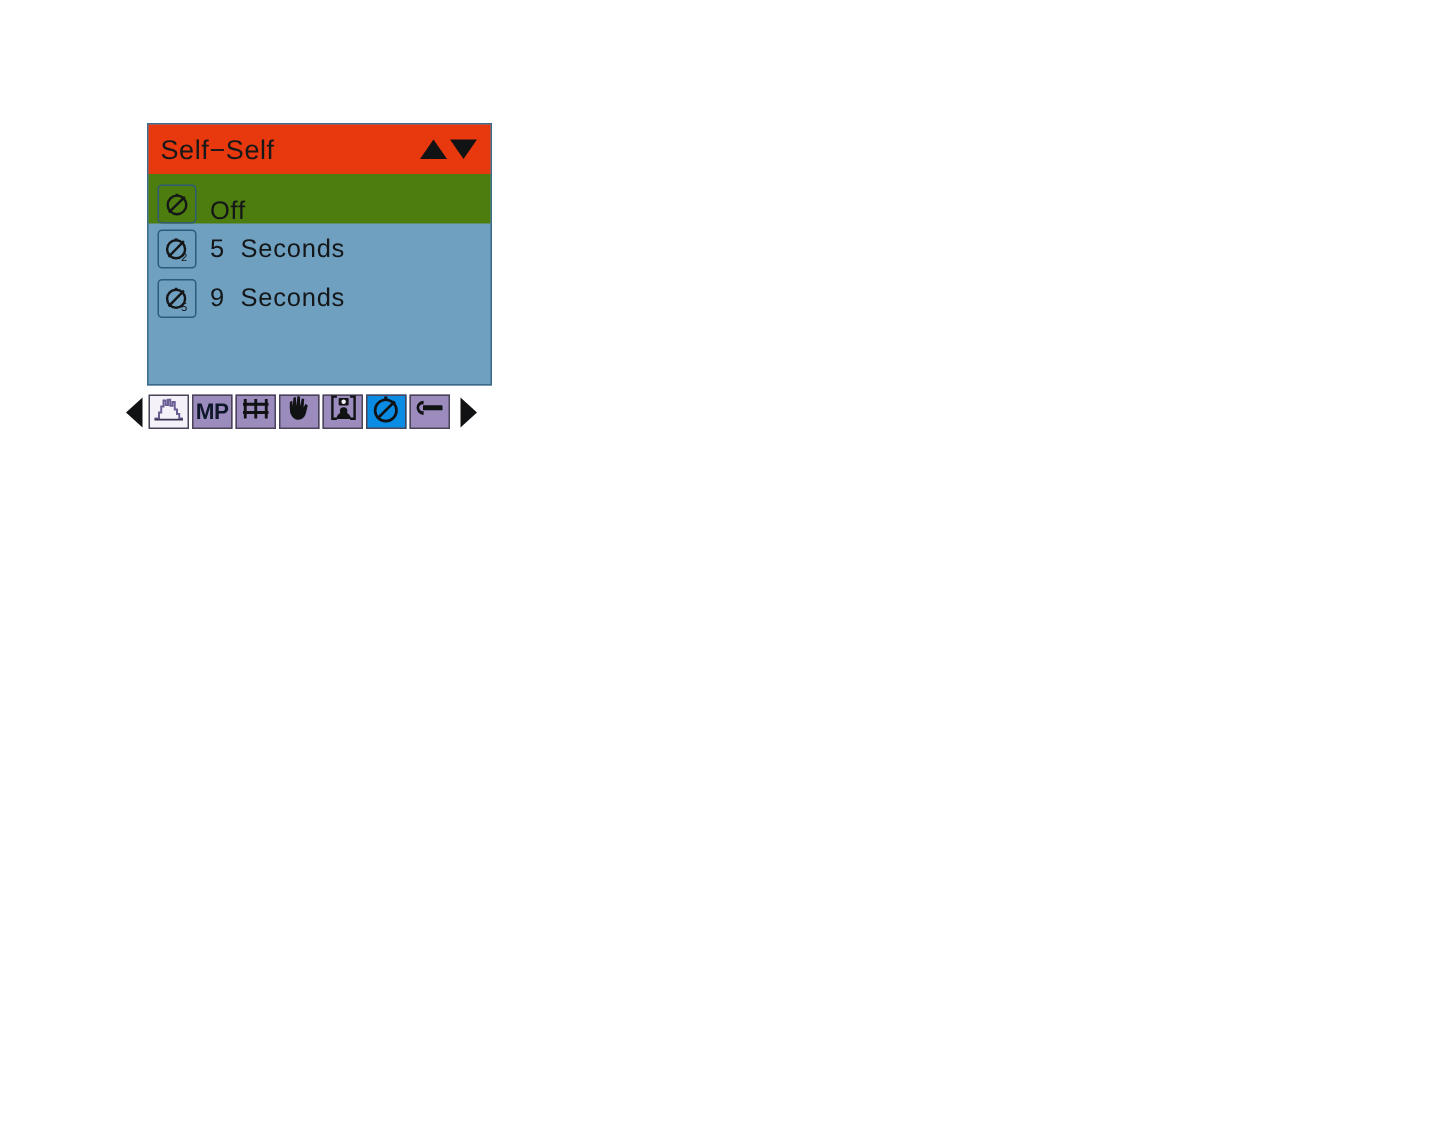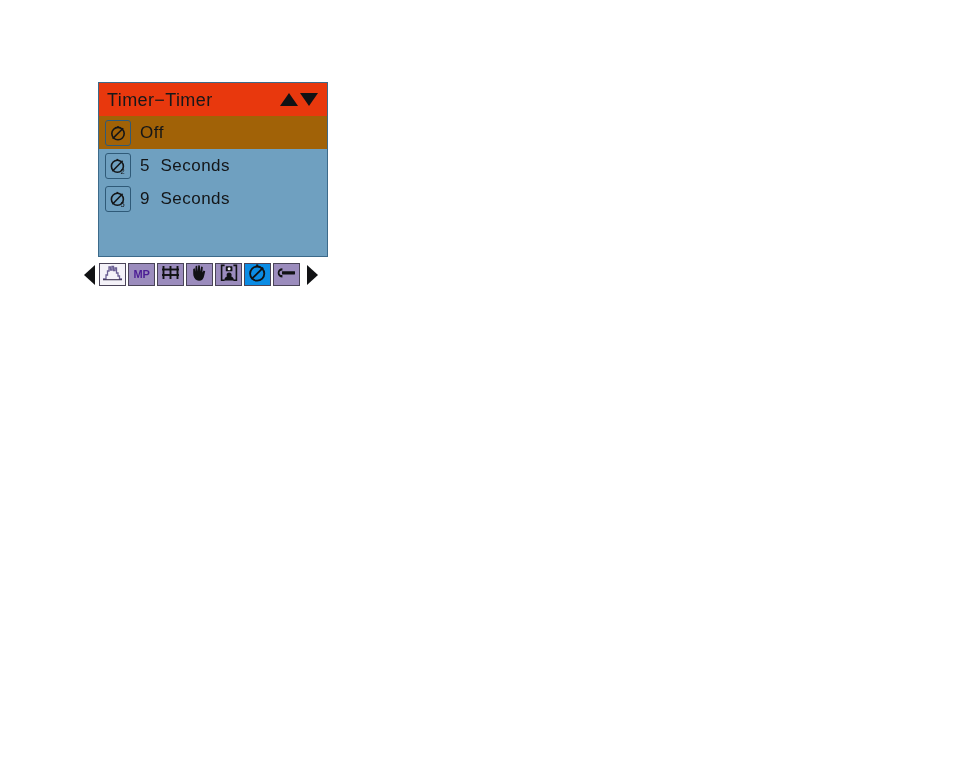--- a/index.html
+++ b/index.html
@@ -65,21 +65,22 @@
     position: relative;
   }
   .option-row {
     display: flex;
     align-items: center;
     height: 33px;
     padding-left: 6px;
     box-sizing: border-box;
   }
   .option-row.selected {
-    background: #a16207;
+    background: #4d7c0f;
+    align-items: flex-end;
   }
   .option-icon {
     width: 26px;
     height: 26px;
     flex: 0 0 26px;
     border: 1px solid #2f5a78;
     border-radius: 3px;
     box-sizing: border-box;
     display: flex;
     align-items: center;
@@ -127,34 +128,34 @@
     border: 1px solid #4a4458;
     box-sizing: border-box;
     background: #9b8cbd;
     display: flex;
     align-items: center;
     justify-content: center;
   }
   .tab-item.tab-active-white { background: #f4f2f8; }
   .tab-item.tab-active-blue  { background: #0b8ce4; }
   .tab-mp-text {
-    font-size: 11px;
+    font-size: 15px;
     font-weight: bold;
-    color: #4c1d95;
+    color: #0f172a;
     line-height: 1;
     letter-spacing: -0.3px;
   }
 </style>
 </head>
 <body>
 
 <div id="menu-panel">
 
   <div id="title-bar">
-    <span id="title-text">Timer−Timer</span>
+    <span id="title-text">Self−Self</span>
     <span id="title-arrows">
       <span class="tri tri-up"></span>
       <span class="tri tri-down"></span>
     </span>
   </div>
 
   <div id="option-list">
 
     <div class="option-row selected">
       <span class="option-icon">

